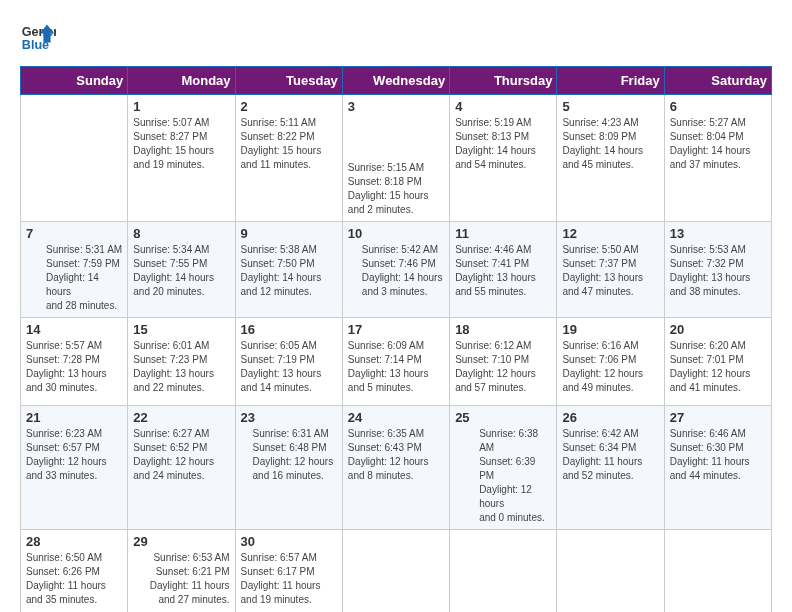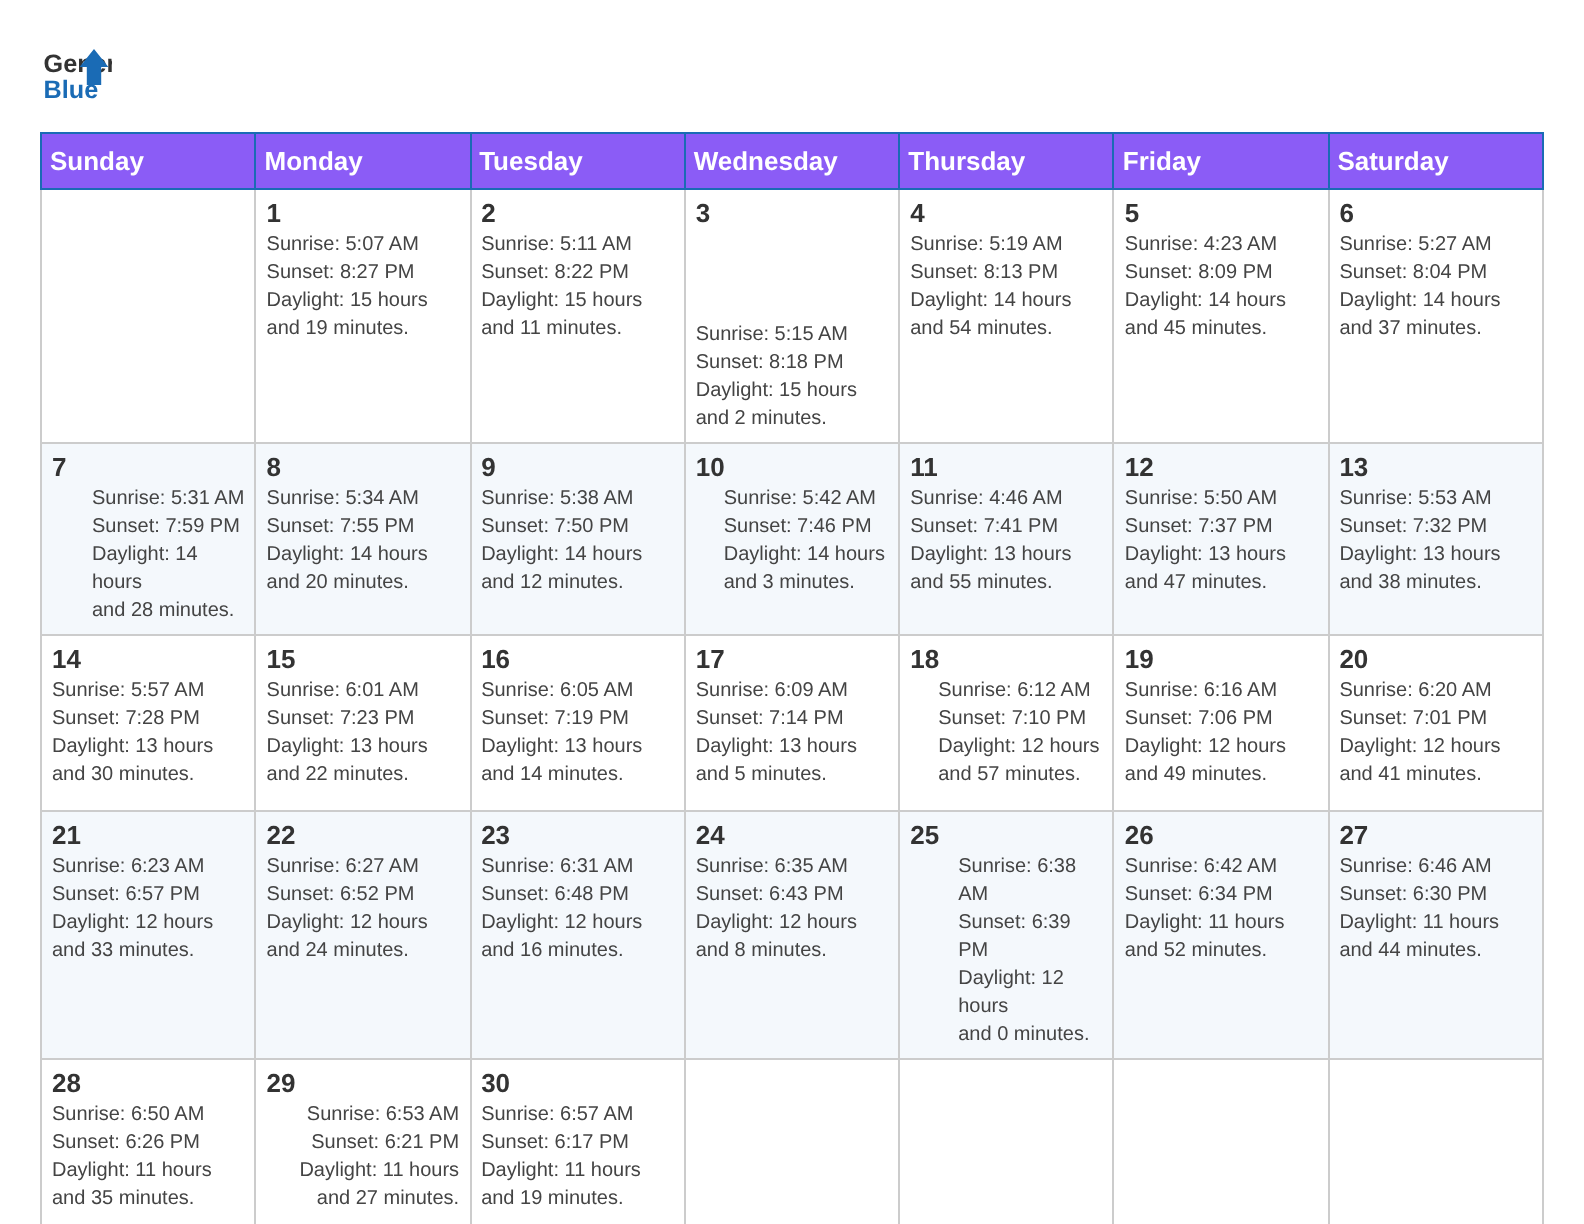--- a/index.html
+++ b/index.html
@@ -37,26 +37,26 @@
     .subtitle {
       font-size: 16px;
       color: #333;
     }
     .calendar {
       width: 100%;
       border-collapse: collapse;
       table-layout: fixed;
     }
     .calendar th {
-      background: #8b5cf6;
+      background: #701a75;
       color: #fff;
       font-size: 13px;
       font-weight: bold;
       padding: 6px 4px;
-      text-align: left;
+      text-align: right;
       border: 1px solid #1a6bb5;
     }
     .calendar td {
       border: 1px solid #ccc;
       vertical-align: top;
       padding: 4px 5px;
       font-size: 10.5px;
       color: #333;
       height: 88px;
       width: calc(100% / 7);
@@ -232,21 +232,21 @@
         </td>
         <td>
           <span class="day-number">17</span>
           <div class="day-info" style="white-space: pre-line;">Sunrise: 6:09 AM
 Sunset: 7:14 PM
 Daylight: 13 hours
 and 5 minutes.</div>
         </td>
         <td>
           <span class="day-number">18</span>
-          <div class="day-info" style="white-space: pre-line; margin-left: 14px;">Sunrise: 6:12 AM
+          <div class="day-info" style="white-space: pre-line;">Sunrise: 6:12 AM
 Sunset: 7:10 PM
 Daylight: 12 hours
 and 57 minutes.</div>
         </td>
         <td>
           <span class="day-number">19</span>
           <div class="day-info" style="white-space: pre-line;">Sunrise: 6:16 AM
 Sunset: 7:06 PM
 Daylight: 12 hours
 and 49 minutes.</div>
@@ -269,21 +269,21 @@
         </td>
         <td>
           <span class="day-number">22</span>
           <div class="day-info" style="white-space: pre-line;">Sunrise: 6:27 AM
 Sunset: 6:52 PM
 Daylight: 12 hours
 and 24 minutes.</div>
         </td>
         <td>
           <span class="day-number">23</span>
-          <div class="day-info" style="white-space: pre-line;">Sunrise: 6:31 AM
+          <div class="day-info" style="white-space: pre-line; margin-left: 12px;">Sunrise: 6:31 AM
 Sunset: 6:48 PM
 Daylight: 12 hours
 and 16 minutes.</div>
         </td>
         <td>
           <span class="day-number">24</span>
           <div class="day-info" style="white-space: pre-line;">Sunrise: 6:35 AM
 Sunset: 6:43 PM
 Daylight: 12 hours
 and 8 minutes.</div>

